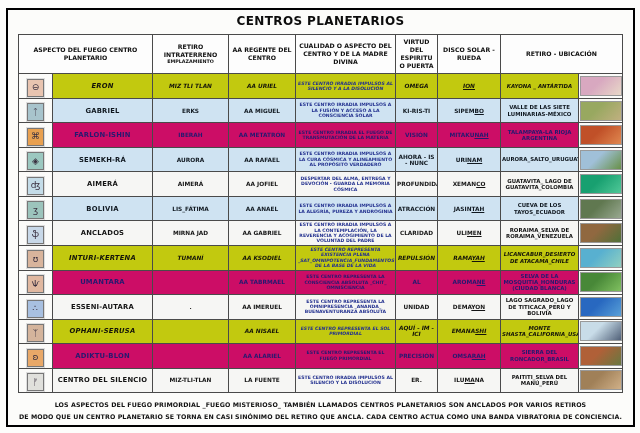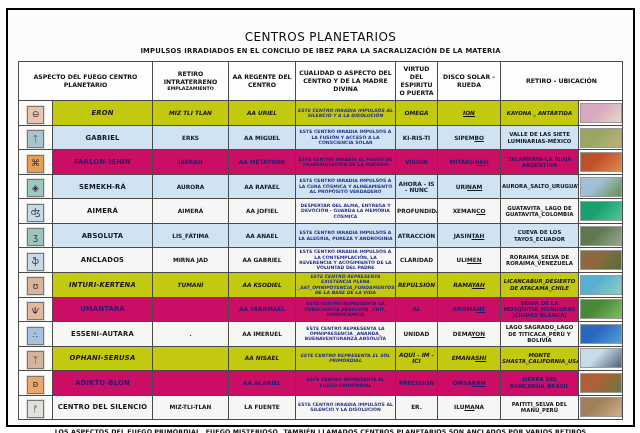--- a/index.html
+++ b/index.html
@@ -1,19 +1,19 @@
 <!DOCTYPE html>
 <html style="--olive: #c2c90f; --magenta: #cc0d66; --lightblue: #cfe3f2; --whiterow: #f6f6f4; --navy: #22308f; --magenta_text: #251a70;"><head>
 <meta charset="utf-8">
 <style>
   html,body{margin:0;padding:0;}
   body{width:640px;height:433px;background:#fdfdfb;font-family:"DejaVu Sans",sans-serif;overflow:hidden;}
   .page{position:relative;width:640px;height:433px;background:#fdfdfb;}
   .frame{position:absolute;left:6px;top:8px;right:5px;bottom:6px;border:2px solid #000;background:#fcfcfa;}
-  .title{margin-top:20px;text-align:center;font-size:12px;font-weight:normal;color:#0d0d0d;letter-spacing:.4px;}
+  .title{margin-top:4px;text-align:center;font-size:12px;font-weight:bold;color:#0d0d0d;letter-spacing:.4px;}
   .subtitle{margin-top:3px;text-align:center;font-size:6.8px;font-weight:bold;color:#141414;letter-spacing:.2px;}
   table.main{margin:6px auto 0;width:604px;table-layout:fixed;border-collapse:collapse;background:#fff;border:1.5px solid #222;}
   th,td{border:1px solid #4a4a4a;padding:1px;text-align:center;vertical-align:middle;overflow:hidden;}
   th{font-size:6.2px;font-weight:bold;color:#101010;background:#fdfdfd;line-height:1.3;padding:3px 1px;}
   th .hsub{display:block;font-size:4.8px;font-weight:bold;}
   tbody tr{height:21px;}
   td.c-icon,td.c-thumb{background:#fbfbf9;}
   .sigil{display:inline-flex;width:15px;height:16px;border:1px solid #777;align-items:center;justify-content:center;font-size:9px;line-height:1;color:#3a3040;box-shadow:0 0 0 1px #ddd;}
   .thumb{display:block;width:40px;height:18px;margin:0 auto;border:1px solid #999;}
   td.c-name{font-size:6.8px;font-weight:bold;letter-spacing:.2px;}
@@ -29,21 +29,20 @@
   tr.bg-olive td.c-cual,tr.bg-blue td.c-cual,tr.bg-white td.c-cual{color:var(--navy);}
   tr.bg-magenta td.c-cual{color:var(--magenta_text);}
   .footer{margin-top:6px;text-align:center;font-size:6.3px;font-weight:bold;color:#121212;line-height:1.9;letter-spacing:.1px;}
 </style>
 </head>
 <body>
 
 <div class="page">
   <div class="frame">
     <div class="title">CENTROS PLANETARIOS</div>
-    <div class="subtitle">IMPULSOS IRRADIADOS EN EL CONCILIO DE IBEZ PARA LA SACRALIZACIÓN DE LA MATERIA</div>
 
     <table class="main">
       <colgroup>
         <col style="width:34px">
           <col style="width:100px">
           <col style="width:76px">
           <col style="width:67px">
         <col style="width:100px">
           <col style="width:42px">
           <col style="width:63px">
@@ -134,21 +133,21 @@
     <td class="c-disco band"><span>XEMAN</span><span class="u">CO</span><span></span></td>
     <td class="c-ubi band">GUATAVITA_ LAGO DE GUATAVITA_COLOMBIA</td>
     <td class="c-thumb">
               <span class="thumb" style="background: linear-gradient(135deg, rgb(24, 160, 112) 40%, rgb(80, 200, 152));"></span>
             </td>
   </tr>
           <tr class="bg-blue">
     <td class="c-icon"><span class="sigil" style="background: rgb(156, 196, 188);">
                 <span>ʒ</span>
               </span></td>
-    <td class="c-name band">ABSOLUTA</td>
+    <td class="c-name band">BOLIVIA</td>
     <td class="c-ret band">LIS_FÁTIMA</td>
     <td class="c-aa band">AA ANAEL</td>
     <td class="c-cual band">ESTE CENTRO IRRADIA IMPULSOS A LA ALEGRÍA, PUREZA Y ANDROGINIA</td>
     <td class="c-virt band">ATRACCIÓN</td>
     <td class="c-disco band"><span>JASIN</span><span class="u">TAH</span><span></span></td>
     <td class="c-ubi band">CUEVA DE LOS TAYOS_ECUADOR</td>
     <td class="c-thumb">
               <span class="thumb" style="background: linear-gradient(135deg, rgb(96, 120, 80) 40%, rgb(152, 168, 144));"></span>
             </td>
   </tr>

